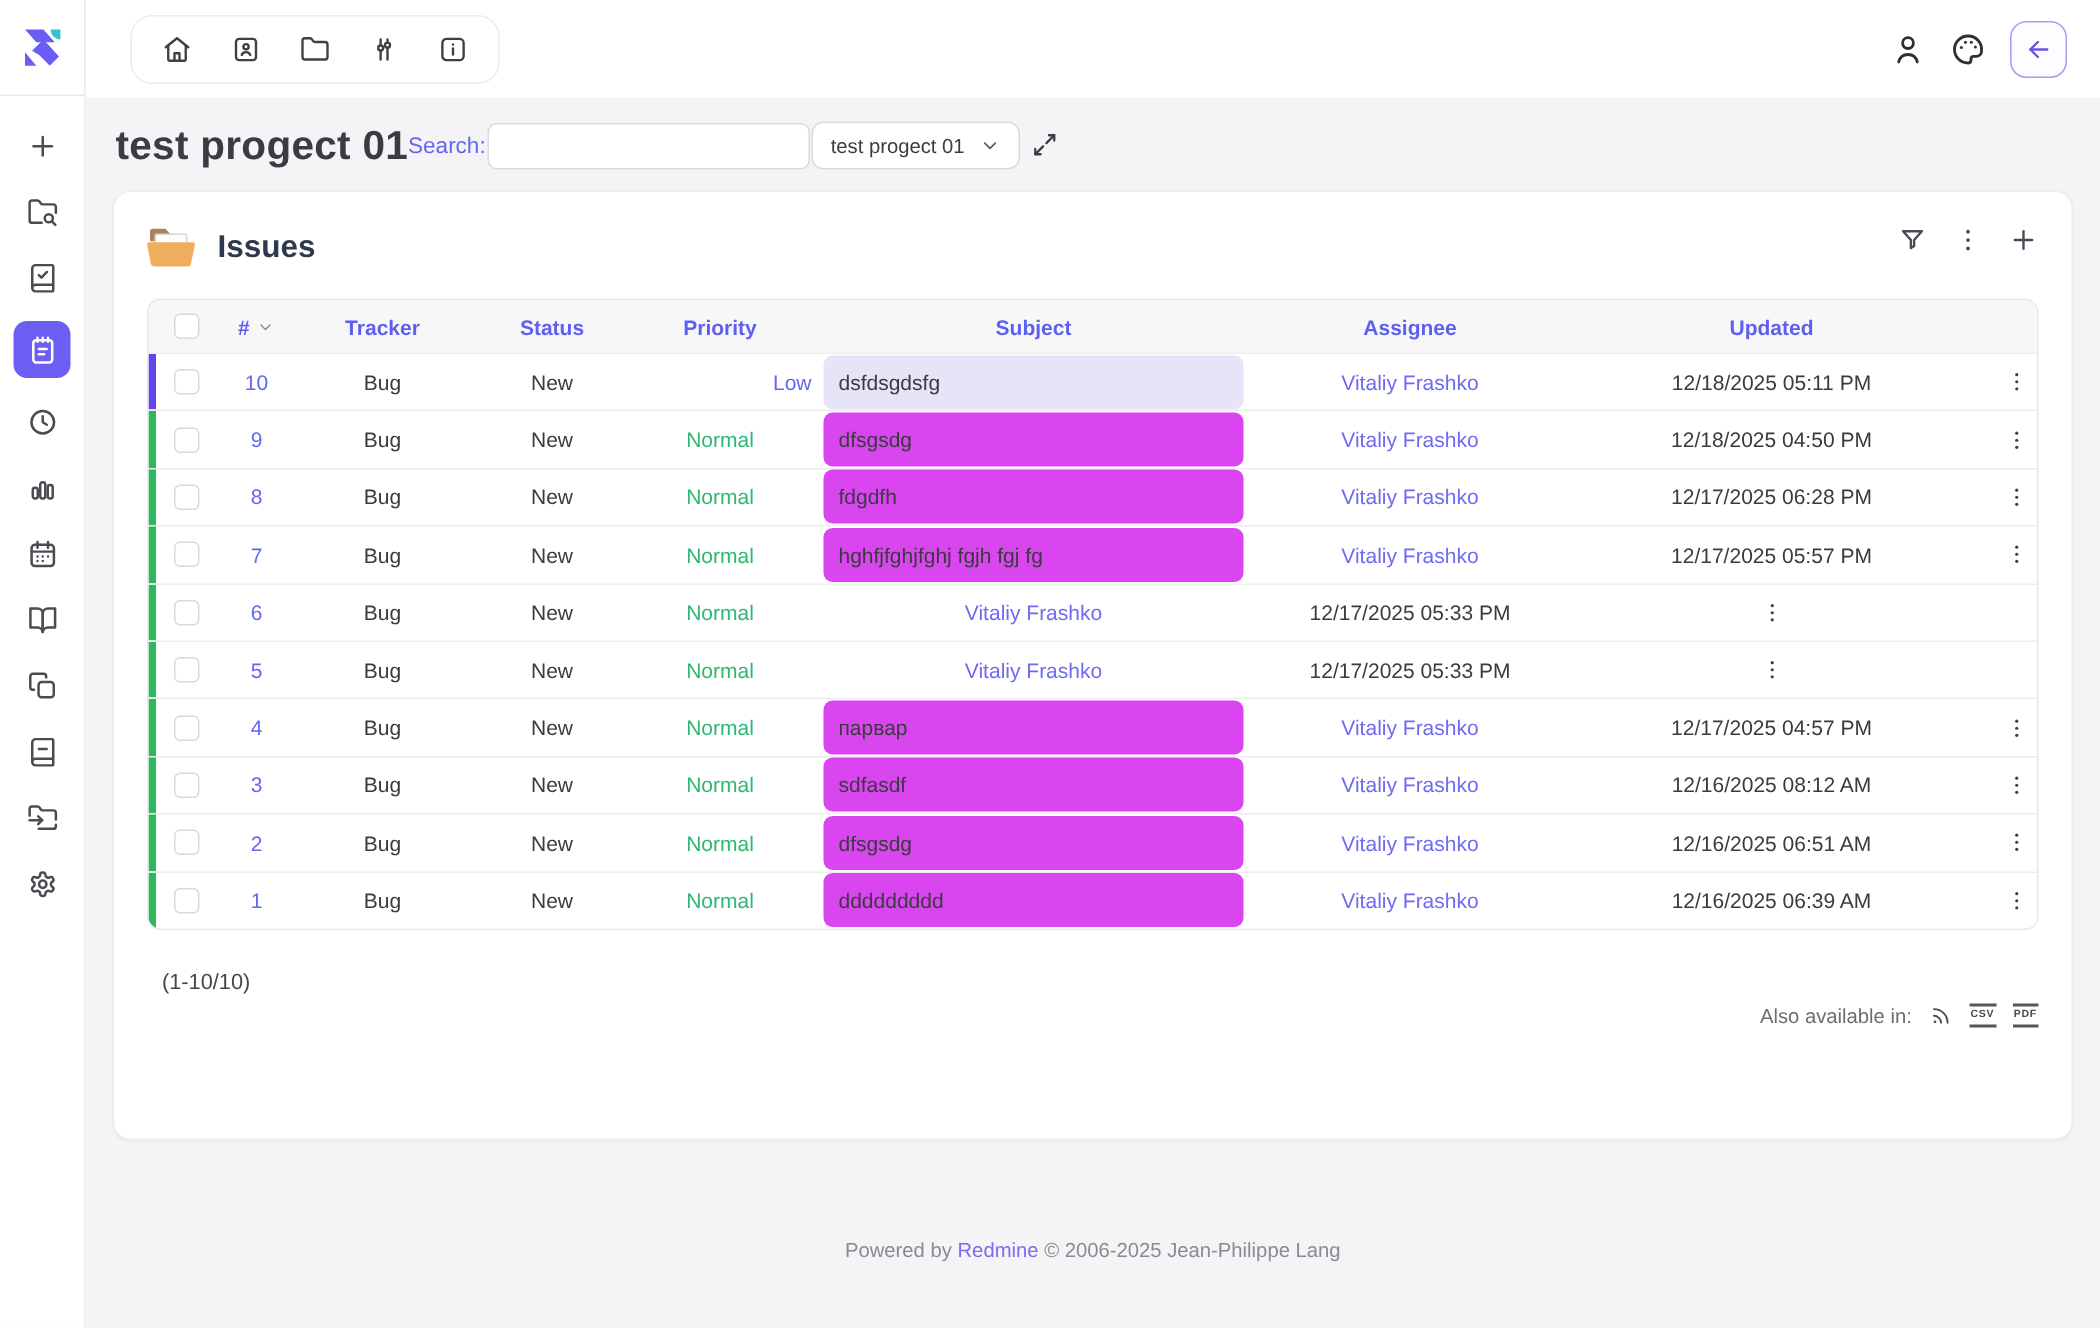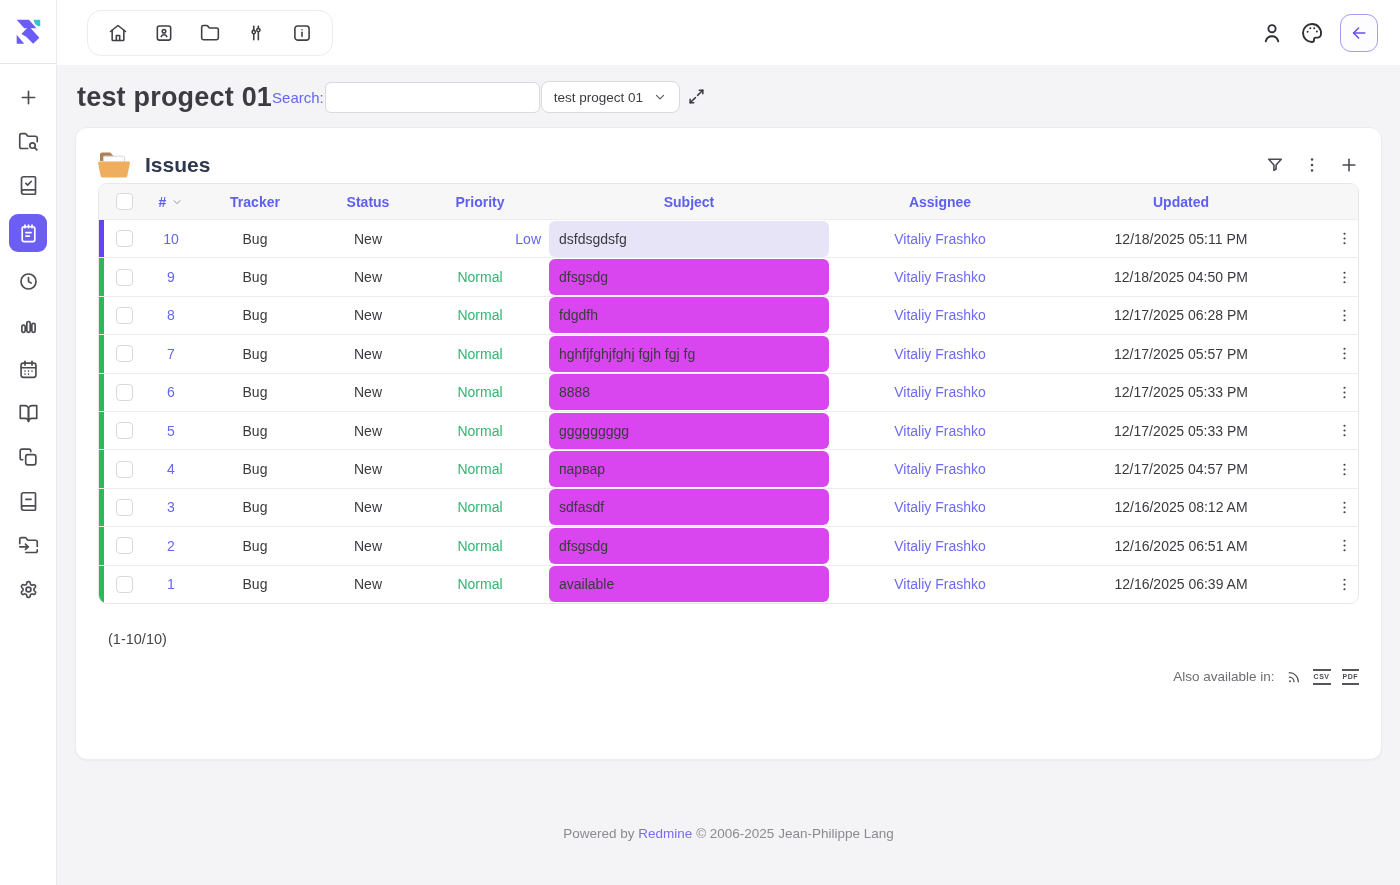--- a/index.html
+++ b/index.html
@@ -33,21 +33,21 @@
   .head-right { display:flex; align-items:center; gap:1px; }
   .search-label { color:#6466f1; font-size:15px; }
   .search-input { width:215px; height:31px; border:1px solid #d9d9de; border-radius:6px; background:#fff; padding:0 8px; font-size:14px; font-family:inherit; }
   .proj-select { display:flex; align-items:center; gap:10px; height:32px; border:1px solid #d9d9de; border-radius:8px; background:#fff; padding:0 12px; font-size:13.5px; color:#3c3c42; cursor:pointer; }
   .proj-select svg { width:14px; height:14px; color:#55555c; }
   .expand-ic { width:20px; height:20px; color:#3c3c42; cursor:pointer; margin-left:6px; }
   .expand-ic svg { width:19px; height:19px; }
 
   
   .card { background:#fff; border:1px solid #ececef; border-radius:12px; box-shadow:0 1px 2px rgba(20,20,40,.04); min-height:633px; padding:22px; }
-  .card-head { display:flex; align-items:center; justify-content:space-between; margin-bottom:4px; }
+  .card-head { display:flex; align-items:flex-start; justify-content:space-between; margin-bottom:20px; }
   .card-title-wrap { display:flex; align-items:center; gap:13px; }
   .folder-ic svg { width:34px; height:29px; }
   .card-title { font-size:21px; font-weight:bold; color:#2e3950; }
   .card-actions { display:flex; align-items:center; gap:17px; color:#4a4a56; }
   .card-actions .act { width:20px; height:20px; cursor:pointer; }
   .card-actions .act svg { width:20px; height:20px; }
 
   
   .tbl { border:1px solid #e7e7ea; border-radius:9px; overflow:hidden; }
   .trow { display:grid; grid-template-columns:50px 44px 124px 102px 122px 296px 206px 276px 51px; align-items:center; position:relative; }
@@ -67,21 +67,21 @@
   .prio-Low { color:#6466f1;text-align:right; }
   .subj-cell { padding:0 8px; }
   .subj-pill { border-radius:6px; padding:10px 10px; font-size:14px; color:#3a3a3f; white-space:nowrap; overflow:hidden; }
   .drow.acc-green .subj-pill { background:#d946ef; }
   .drow.acc-purple .subj-pill { background:#e7e4f8; }
   .asg-link { color:#6f6af2; text-decoration:none; cursor:pointer; }
   .kebab { display:flex; justify-content:center; color:#3f3f46; cursor:pointer; }
   .kebab svg { width:17px; height:17px; }
 
   .pagination { margin:27px 0 0 10px; font-size:14.5px; color:#45454b; }
-  .export-row { display:flex; justify-content:flex-end; align-items:center; gap:11px; margin-top:22px; color:#6d6d74; font-size:13.5px; }
+  .export-row { display:flex; justify-content:flex-end; align-items:flex-end; gap:11px; margin-top:6px; color:#6d6d74; font-size:13.5px; }
   .rss-ic { width:16px; height:16px; color:#4a4a50; cursor:pointer; }
   .rss-ic svg { width:16px; height:16px; }
   .ftype { font-size:7px; font-weight:bold; letter-spacing:.5px; color:#4a4a50; border-top:2px solid #55555c; border-bottom:2px solid #55555c; padding:1px 1px; cursor:pointer; line-height:1.4; }
 
   .footer { text-align:center; margin-top:66px; font-size:13.5px; color:#8a8a90; }
   .footer a { color:#7a6cf0; text-decoration:none; cursor:pointer; }
 </style>
 </head>
 <body>
 
@@ -428,45 +428,39 @@
           </div>
           <div class="trow drow acc-green">
             <span class="bar"></span>
             <div class="cb-cell">
               <span class="cbx"></span>
             </div>
             <div class="cell-c"><a class="id-link">6</a></div>
             <div class="cell-c">Bug</div>
             <div class="cell-c">New</div>
             <div class="cell-c prio-Normal">Normal</div>
-            <div class="subj-cell">
-              <div class="subj-pill">8888</div>
-            </div>
             <div class="cell-c"><a class="asg-link">Vitaliy Frashko</a></div>
             <div class="cell-c">12/17/2025 05:33 PM</div>
             <div class="kebab">
               <svg viewBox="0 0 24 24" fill="none" stroke="currentColor" stroke-width="1.9" stroke-linecap="round" stroke-linejoin="round">
                 <circle cx="12" cy="5.3" r="1.5" fill="currentColor" stroke="none"></circle>
                 <circle cx="12" cy="12" r="1.5" fill="currentColor" stroke="none"></circle>
                 <circle cx="12" cy="18.7" r="1.5" fill="currentColor" stroke="none"></circle>
               </svg>
             </div>
           </div>
           <div class="trow drow acc-green">
             <span class="bar"></span>
             <div class="cb-cell">
               <span class="cbx"></span>
             </div>
             <div class="cell-c"><a class="id-link">5</a></div>
             <div class="cell-c">Bug</div>
             <div class="cell-c">New</div>
             <div class="cell-c prio-Normal">Normal</div>
-            <div class="subj-cell">
-              <div class="subj-pill">ggggggggg</div>
-            </div>
             <div class="cell-c"><a class="asg-link">Vitaliy Frashko</a></div>
             <div class="cell-c">12/17/2025 05:33 PM</div>
             <div class="kebab">
               <svg viewBox="0 0 24 24" fill="none" stroke="currentColor" stroke-width="1.9" stroke-linecap="round" stroke-linejoin="round">
                 <circle cx="12" cy="5.3" r="1.5" fill="currentColor" stroke="none"></circle>
                 <circle cx="12" cy="12" r="1.5" fill="currentColor" stroke="none"></circle>
                 <circle cx="12" cy="18.7" r="1.5" fill="currentColor" stroke="none"></circle>
               </svg>
             </div>
           </div>
@@ -539,21 +533,21 @@
           <div class="trow drow acc-green">
             <span class="bar"></span>
             <div class="cb-cell">
               <span class="cbx"></span>
             </div>
             <div class="cell-c"><a class="id-link">1</a></div>
             <div class="cell-c">Bug</div>
             <div class="cell-c">New</div>
             <div class="cell-c prio-Normal">Normal</div>
             <div class="subj-cell">
-              <div class="subj-pill">available</div>
+              <div class="subj-pill">ddddddddd</div>
             </div>
             <div class="cell-c"><a class="asg-link">Vitaliy Frashko</a></div>
             <div class="cell-c">12/16/2025 06:39 AM</div>
             <div class="kebab">
               <svg viewBox="0 0 24 24" fill="none" stroke="currentColor" stroke-width="1.9" stroke-linecap="round" stroke-linejoin="round">
                 <circle cx="12" cy="5.3" r="1.5" fill="currentColor" stroke="none"></circle>
                 <circle cx="12" cy="12" r="1.5" fill="currentColor" stroke="none"></circle>
                 <circle cx="12" cy="18.7" r="1.5" fill="currentColor" stroke="none"></circle>
               </svg>
             </div>

